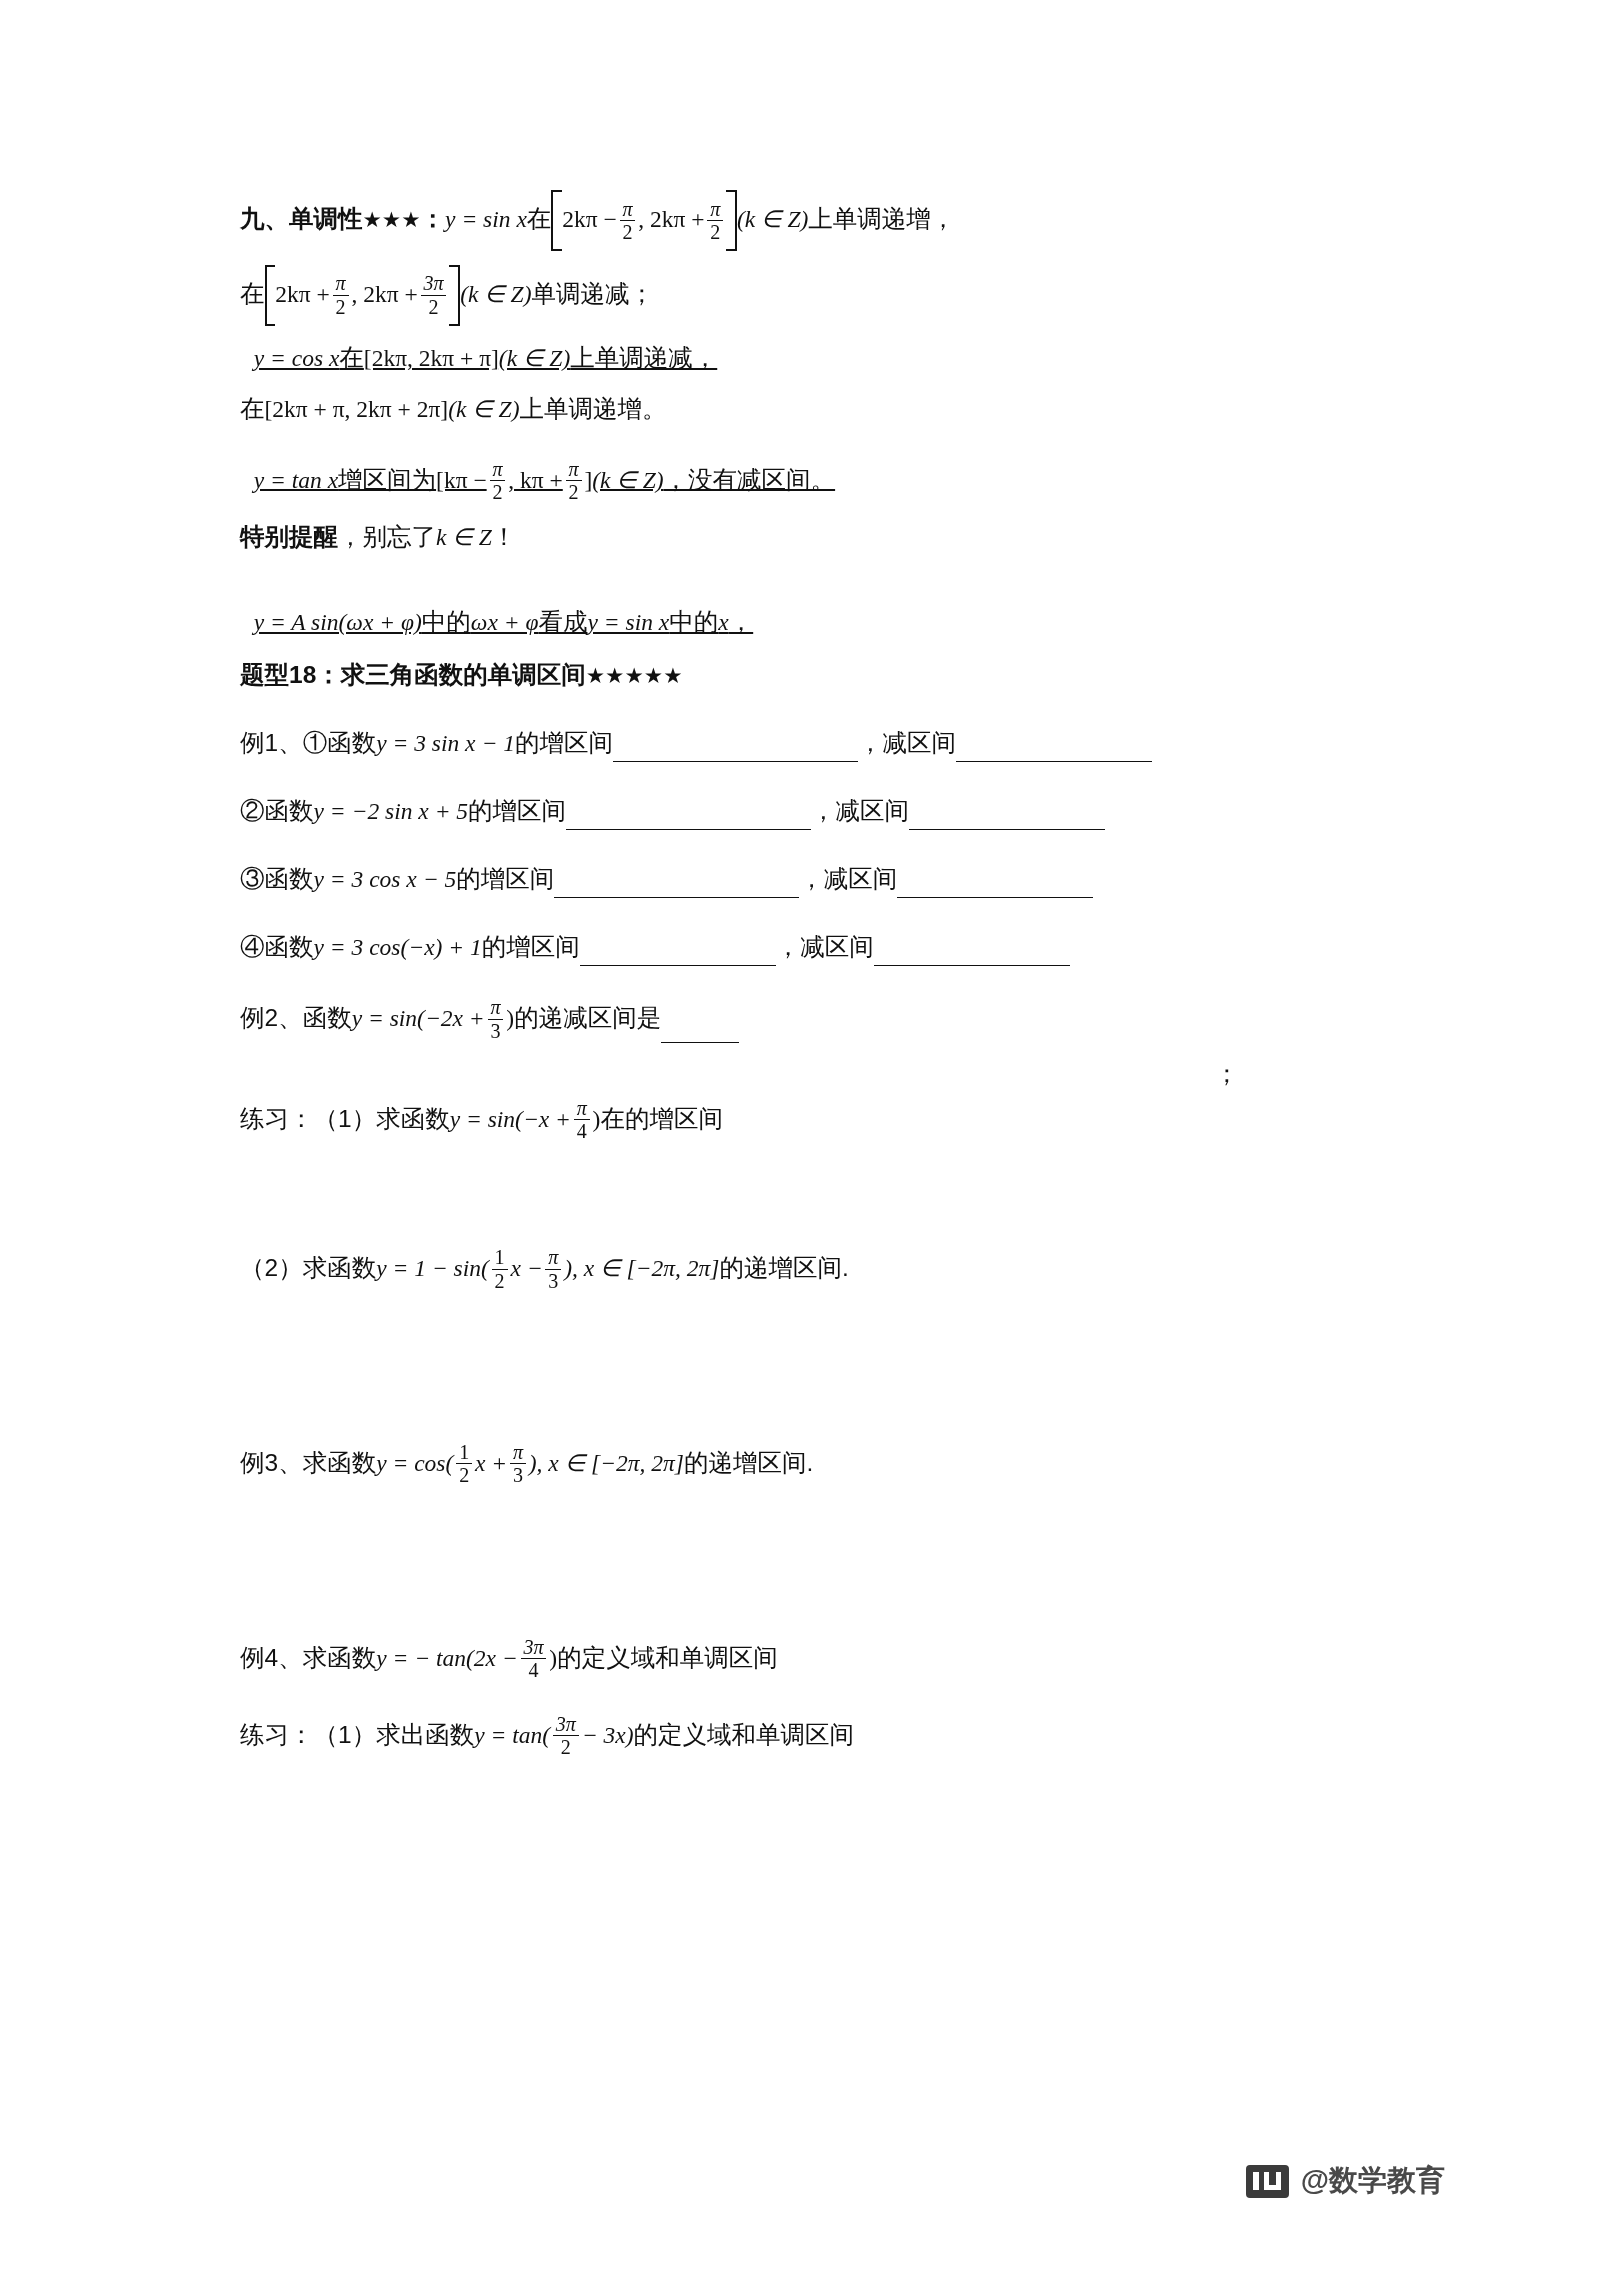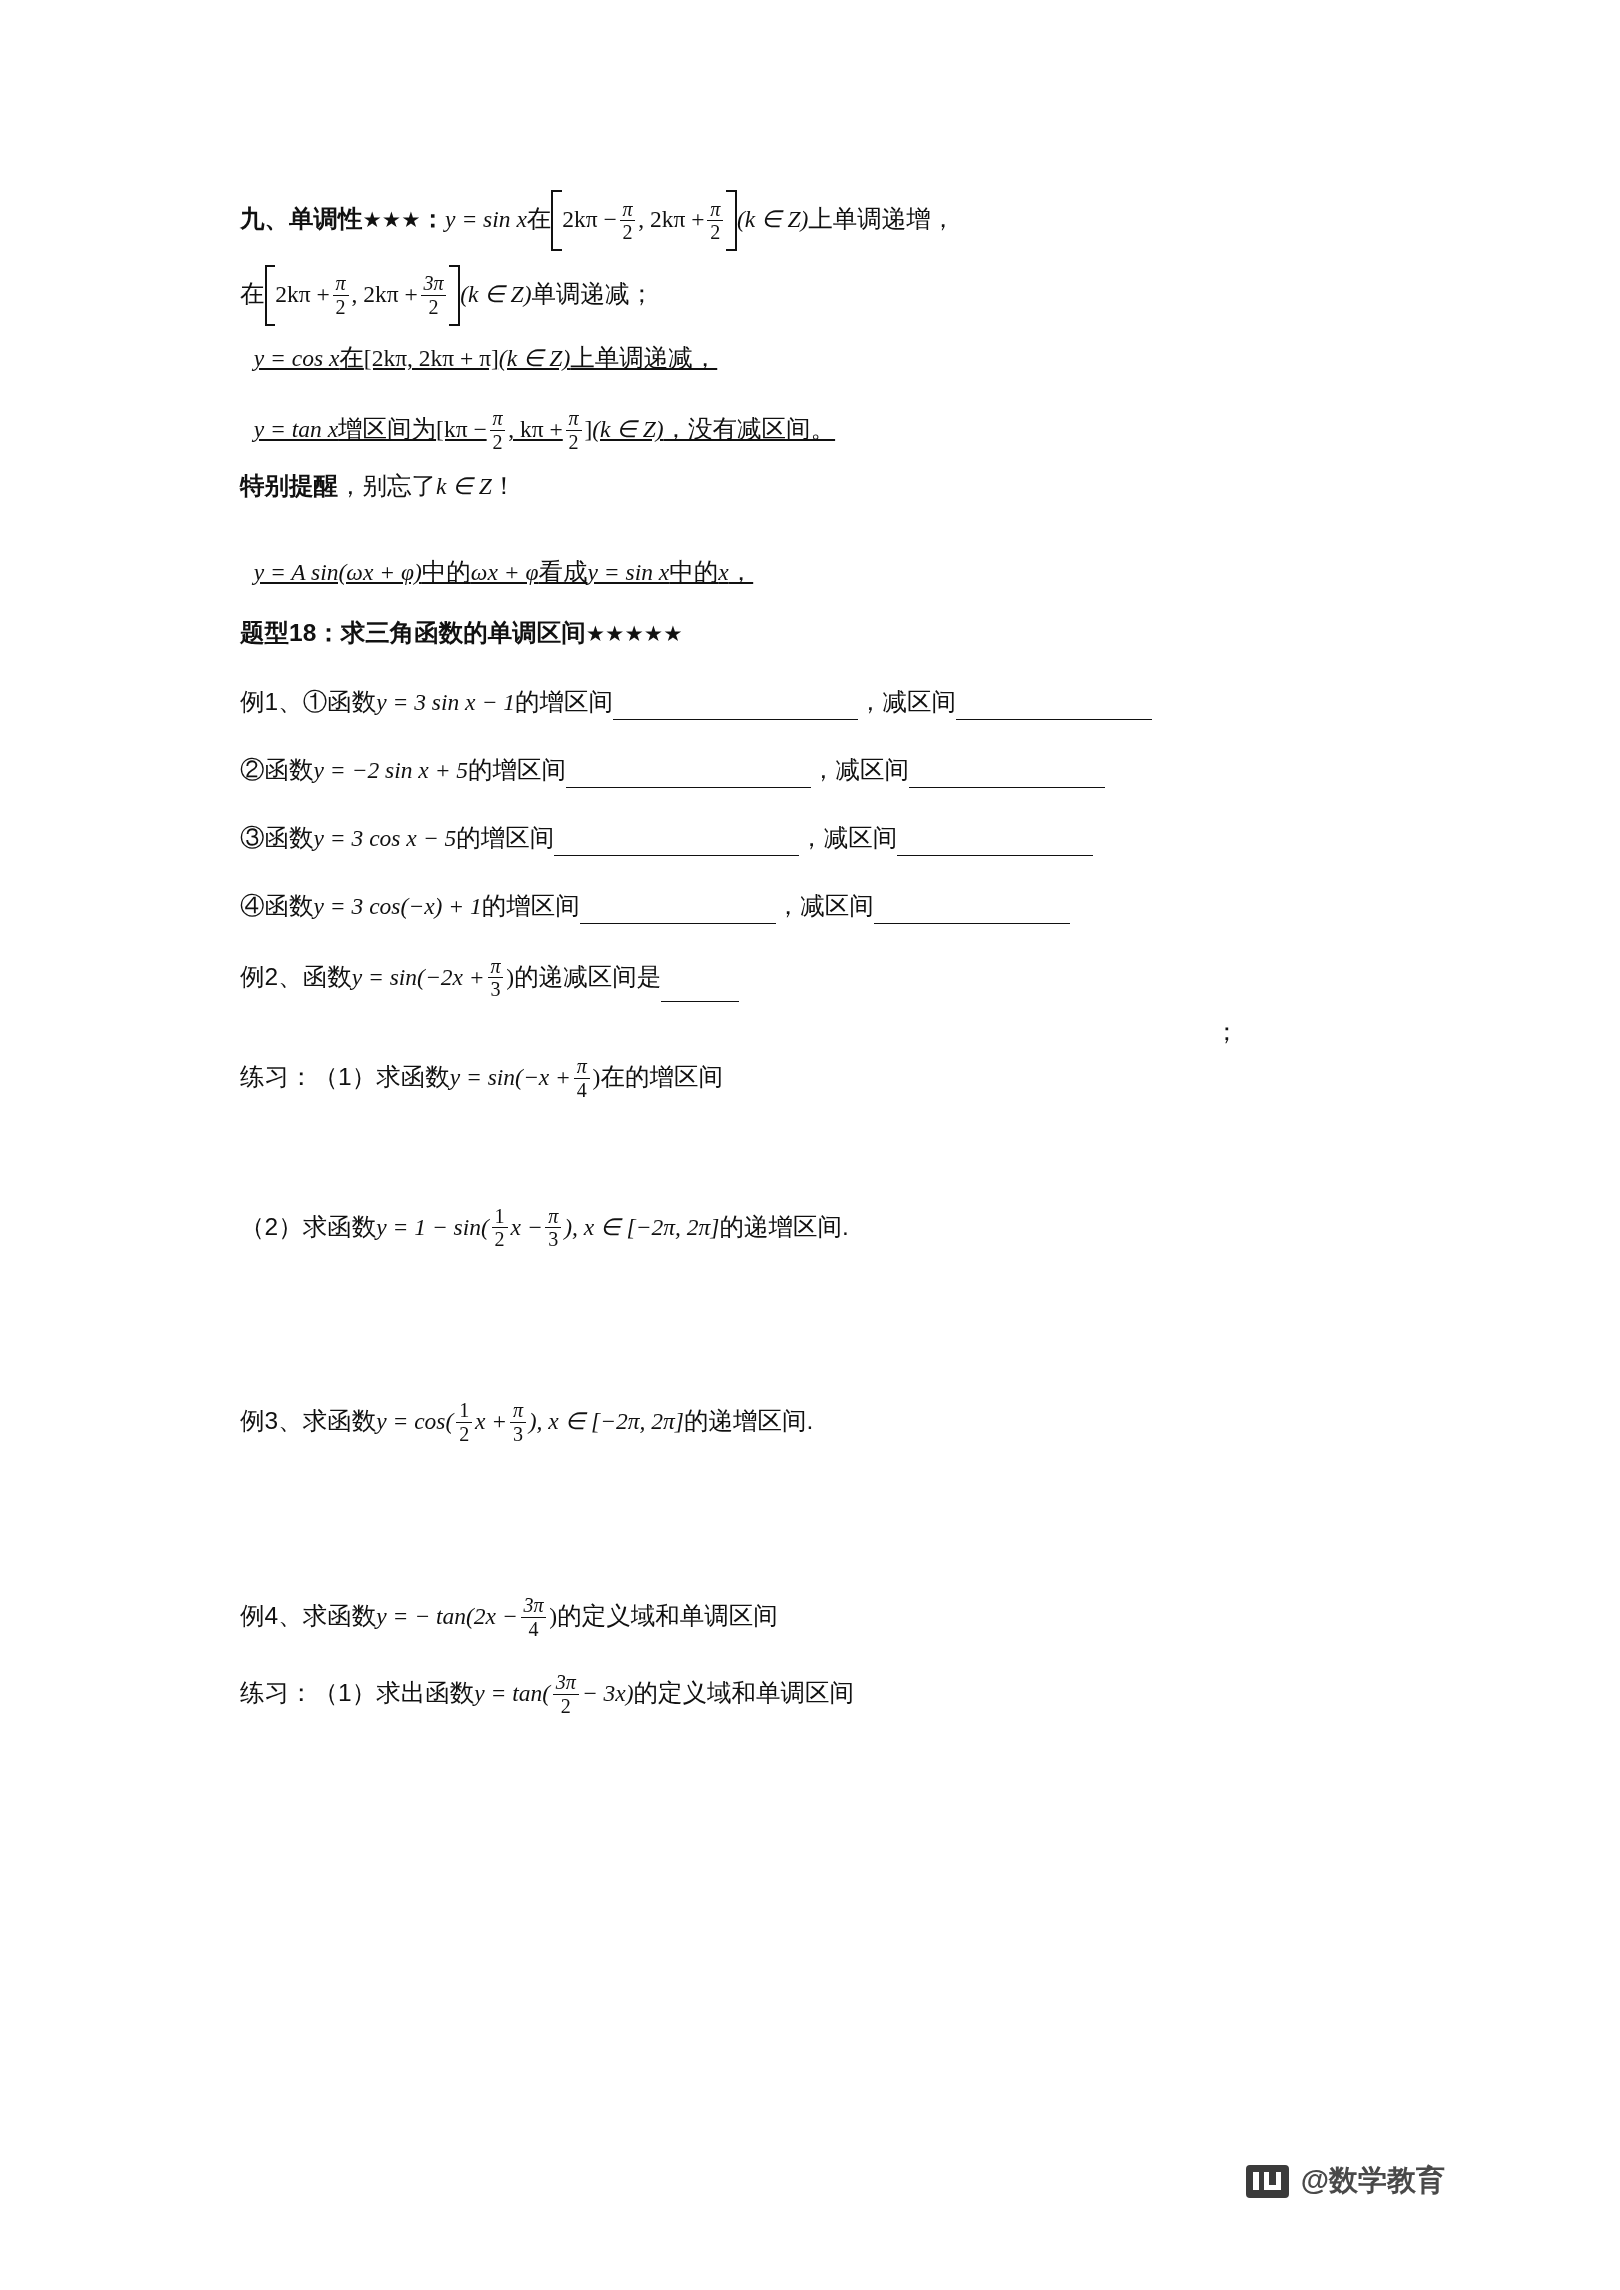--- a/index.html
+++ b/index.html
@@ -138,41 +138,44 @@
   </div>
 
   <div class="line">
     <span class="cn">在</span><span class="bigbr"><span class="brk l"></span><span class="math">2kπ +</span><span class="frac"><span class="num mathit">π</span><span class="den">2</span></span><span class="math">,&nbsp;</span><span class="math">2kπ +</span><span class="frac"><span class="num mathit">3π</span><span class="den">2</span></span><span class="brk r"></span></span><span class="math mathit">(k ∈ Z)</span><span class="cn">单调递减；</span>
   </div>
 
   <div class="line indent">
     <span class="mathit math">y = cos x</span><span class="cn">在</span><span class="math">[2kπ, 2kπ + π]</span><span class="math mathit">(k ∈ Z)</span><span class="cn">上单调递减，</span>
   </div>
 
+  <div class="line">
+    <span class="cn">在</span><span class="math">[2kπ + π, 2kπ + 2π]</span><span class="math mathit">(k ∈ Z)</span><span class="cn">上单调递增。</span>
+  </div>
 
   <div class="gap-sm"></div>
 
   <div class="line indent">
     <span class="mathit math">y = tan x</span><span class="cn">增区间为</span><span class="math">[kπ −</span><span class="frac"><span class="num mathit">π</span><span class="den">2</span></span><span class="math">, kπ +</span><span class="frac"><span class="num mathit">π</span><span class="den">2</span></span><span class="math">]</span><span class="math mathit">(k ∈ Z)</span><span class="cn">，没有减区间。</span>
   </div>
 
   <div class="line">
     <span class="bold cn">特别提醒</span><span class="cn">，别忘了</span><span class="mathit math">k ∈ Z</span><span class="cn">！</span>
   </div>
 
   <div class="gap-sm"></div>
 
 
   <div class="gap-sm"></div>
 
   <div class="line indent">
     <span class="mathit math">y = A sin(ωx + φ)</span><span class="cn">中的</span><span class="mathit math">ωx + φ</span><span class="cn">看成</span><span class="mathit math">y = sin x</span><span class="cn">中的</span><span class="mathit math">x</span><span class="cn">，</span>
   </div>
 
-  <div class="line" style="margin-top:25px;">
+  <div class="line" style="margin-top:16px;">
     <span class="bold cn">题型18：求三角函数的单调区间</span><span class="bold stars">★★★★★</span>
   </div>
 
   <div class="gap-sm"></div>
 
   <div class="line">
     <span class="cn">例1、</span><span class="cn">①函数</span><span class="mathit math">y = 3 sin x − 1</span><span class="cn">的增区间</span><span class="blank b-lg"></span><span class="cn">，减区间</span><span class="blank b-md"></span>
   </div>
 
   <div class="gap-sm"></div>

